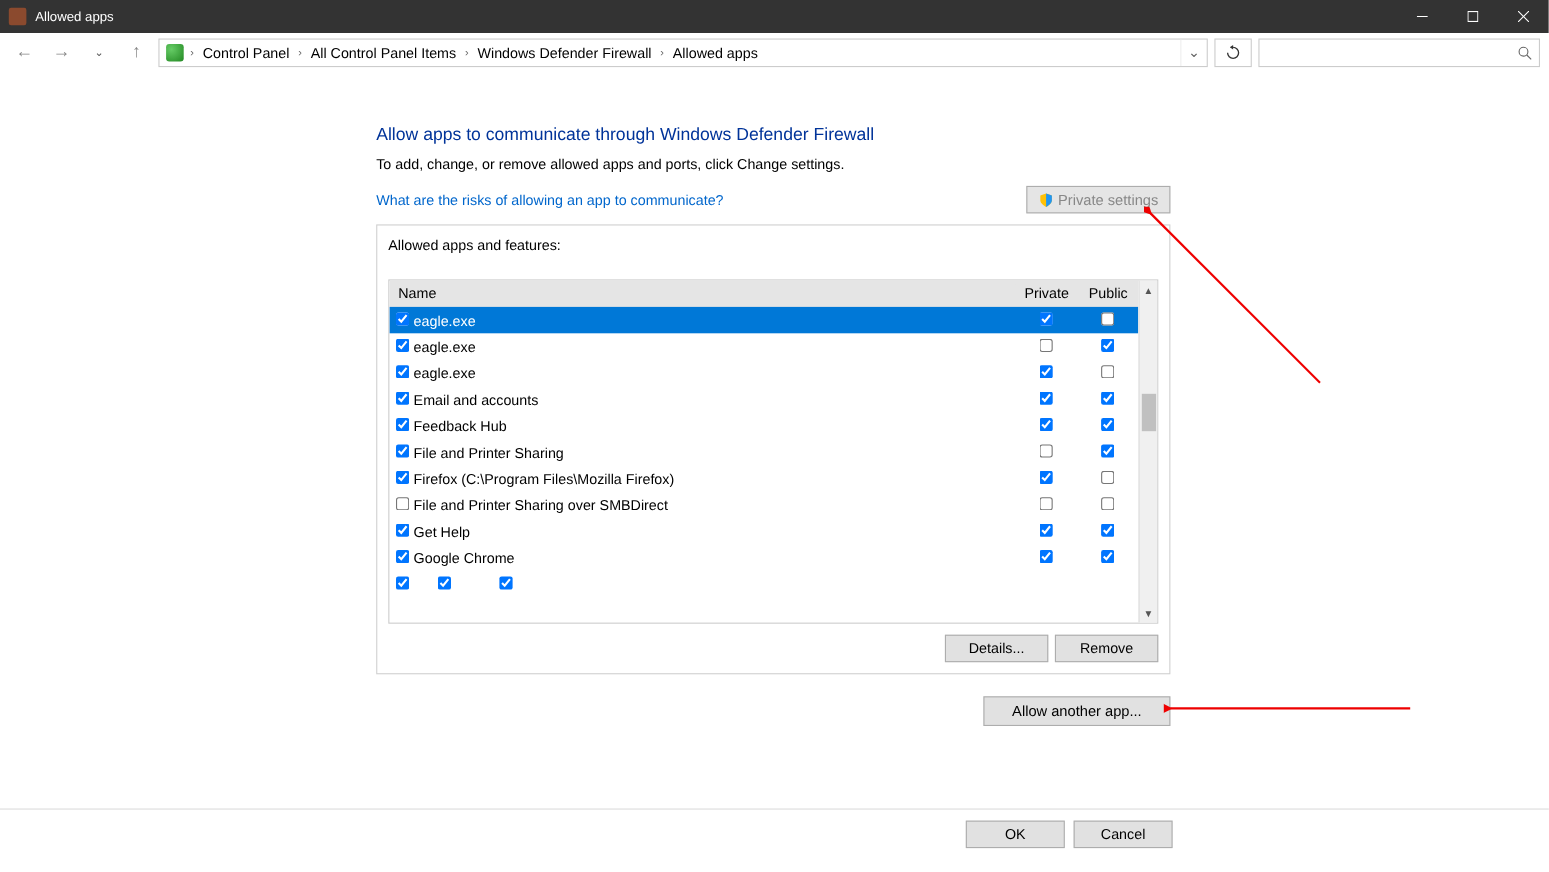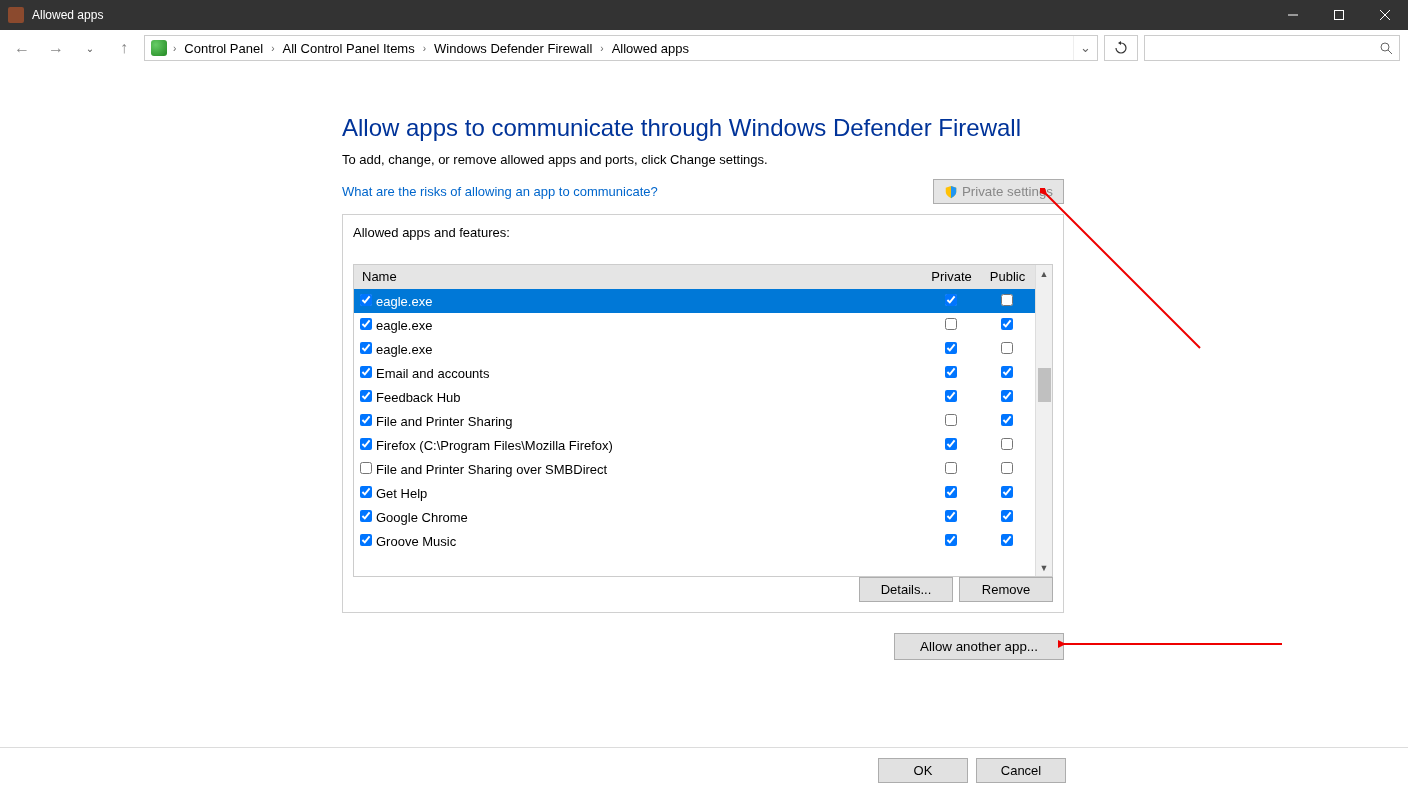--- a/index.html
+++ b/index.html
@@ -18,21 +18,21 @@
 .addrbox { flex: 1; height: 26px; border: 1px solid #ccc; display: flex; align-items: center; padding-left: 6px; gap: 6px; }
 .addrbox .cp-icon { width: 16px; height: 16px; background: radial-gradient(circle at 30% 30%, #6c6, #282); border-radius: 3px; }
 .crumb { color: #000; padding: 0 2px; }
 .sep { color: #666; font-size: 10px; }
 .addrbox .chev { margin-left: auto; color: #666; width: 24px; text-align: center; border-left: 1px solid #eee; height: 100%; line-height: 24px; }
 .reload { width: 34px; height: 26px; border: 1px solid #ccc; display: flex; align-items: center; justify-content: center; }
 .search { width: 256px; height: 26px; border: 1px solid #ccc; display: flex; align-items: center; padding: 0 6px; justify-content: flex-end; color: #666; }
 
 
 .main { position: absolute; left: 342px; top: 114px; width: 722px; }
-.page-title { color: #003399; font-size: 24px; font-weight: 400; margin-bottom: 10px; }
+.page-title { color: #003399; font-size: 16px; font-weight: 400; margin-bottom: 10px; }
 .page-sub { color: #000; margin-bottom: 12px; }
 .risks-row { display: flex; align-items: center; justify-content: space-between; margin-bottom: 10px; }
 .link { color: #0066cc; }
 .chbtn { background: #e5e5e5; border: 1px solid #adadad; padding: 4px 10px; color: #888; display: flex; align-items: center; gap: 4px; }
 .shield-icon { width: 14px; height: 14px; }
 
 .group { border: 1px solid #d0d0d0; padding: 10px; }
 .group-label { margin-bottom: 24px; }
 .listbox { border: 1px solid #ccc; height: 313px; display: flex; }
 .listpane { flex: 1; overflow: hidden; }
@@ -43,28 +43,28 @@
 .row { display: flex; height: 24px; align-items: center; padding-left: 6px; }
 .row.sel { background: #0078d7; color: #fff; }
 .row .en { margin-right: 4px; }
 .row .nm { flex: 1; }
 .row .col { width: 56px; text-align: center; }
 input[type=checkbox] { width: 12px; height: 12px; }
 .scrollbar { width: 17px; background: #f0f0f0; border-left: 1px solid #ddd; display: flex; flex-direction: column; }
 .sbbtn { height: 17px; display: flex; align-items: center; justify-content: center; color: #555; font-size: 9px; }
 .thumb { width: 13px; height: 34px; background: #c0c0c0; margin: 0 auto; margin-top: 86px; }
 
-.group-btns { display: flex; justify-content: flex-end; gap: 6px; }
+.group-btns { display: flex; justify-content: flex-end; gap: 6px; margin-top: 10px; }
 .btn { background: #e1e1e1; border: 1px solid #adadad; padding: 4px 0; min-width: 94px; text-align: center; font-size: 13px; font-family: inherit; }
 
 .allowrow { display: flex; justify-content: flex-end; margin-top: 20px; }
 .allowbtn { background: #e1e1e1; border: 1px solid #adadad; padding: 5px 4px; min-width: 170px; text-align: center; }
 
 
-.bottom { position: absolute; left: 0; right: 0; bottom: 0; height: 46px; border-top: 1px solid #dcdcdc; display: flex; align-items: center; justify-content: flex-end; padding-right: 342px; gap: 8px; }
+.bottom { position: absolute; left: 0; right: 0; bottom: 12px; height: 46px; border-top: 1px solid #dcdcdc; display: flex; align-items: center; justify-content: flex-end; padding-right: 342px; gap: 8px; }
 .bottom .btn { min-width: 90px; background: #e1e1e1; }
 
 
 .arrow1 { position: absolute; left: 1040px; top: 188px; pointer-events: none; }
 .arrow2 { position: absolute; left: 1058px; top: 636px; pointer-events: none; }
 </style>
 </head>
 <body>
 
 <div class="titlebar">
@@ -200,21 +200,20 @@
               <span class="col"><input type="checkbox" checked="" style=""></span>
             </div>
             <div class="row">
               <span class="en"><input type="checkbox" checked="" style=""></span>
               <span class="nm">Google Chrome</span>
               <span class="col"><input type="checkbox" checked="" style=""></span>
               <span class="col"><input type="checkbox" checked="" style=""></span>
             </div>
             <div class="row">
               <span class="en"><input type="checkbox" checked="" style=""></span>
-              <span class="nm">Groove Music</span>
               <span class="col"><input type="checkbox" checked="" style=""></span>
               <span class="col"><input type="checkbox" checked="" style=""></span>
             </div>
           </div>
       </div>
       <div class="scrollbar">
         <div class="sbbtn">▲</div>
         <div style="flex:1;position:relative">
             <div class="thumb"></div>
           </div>

